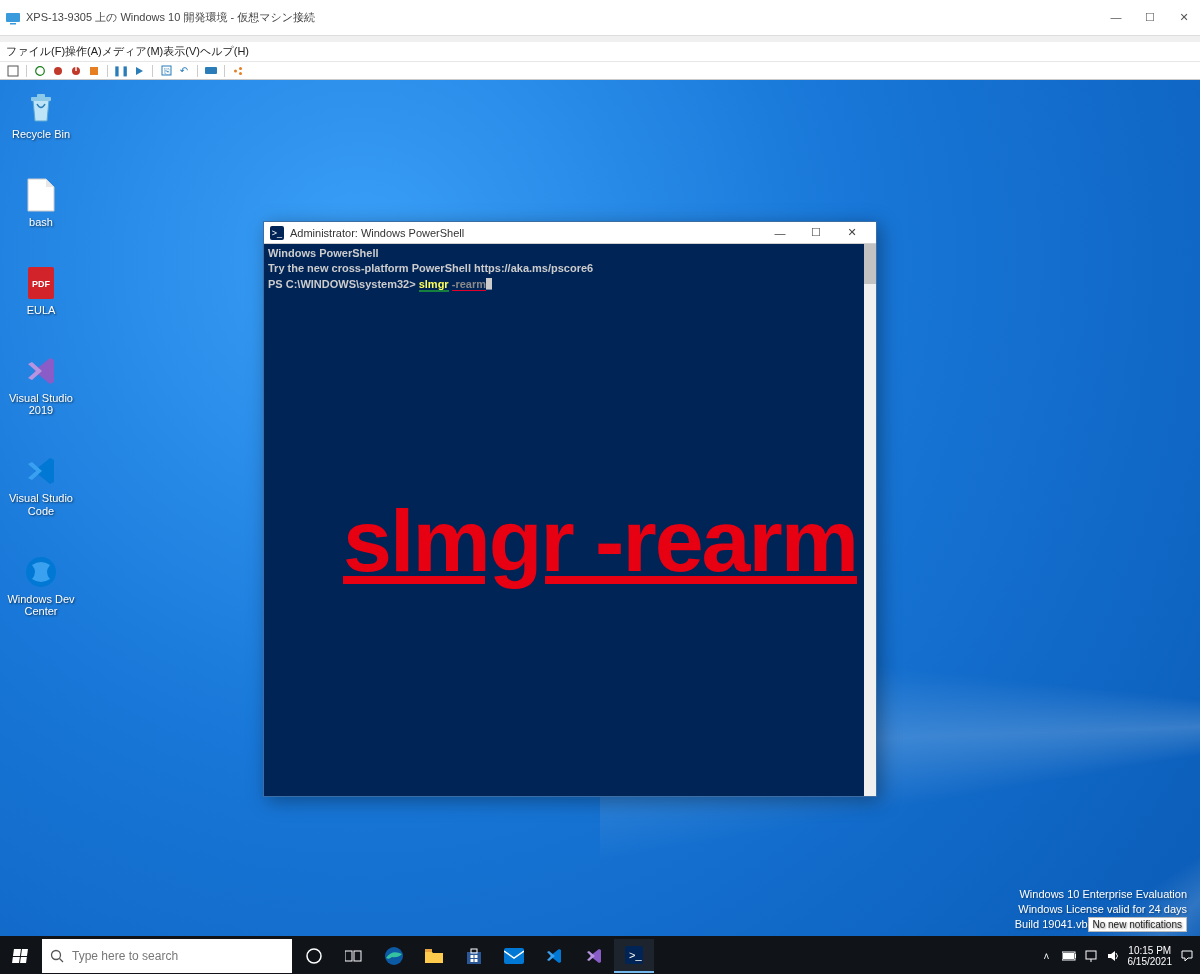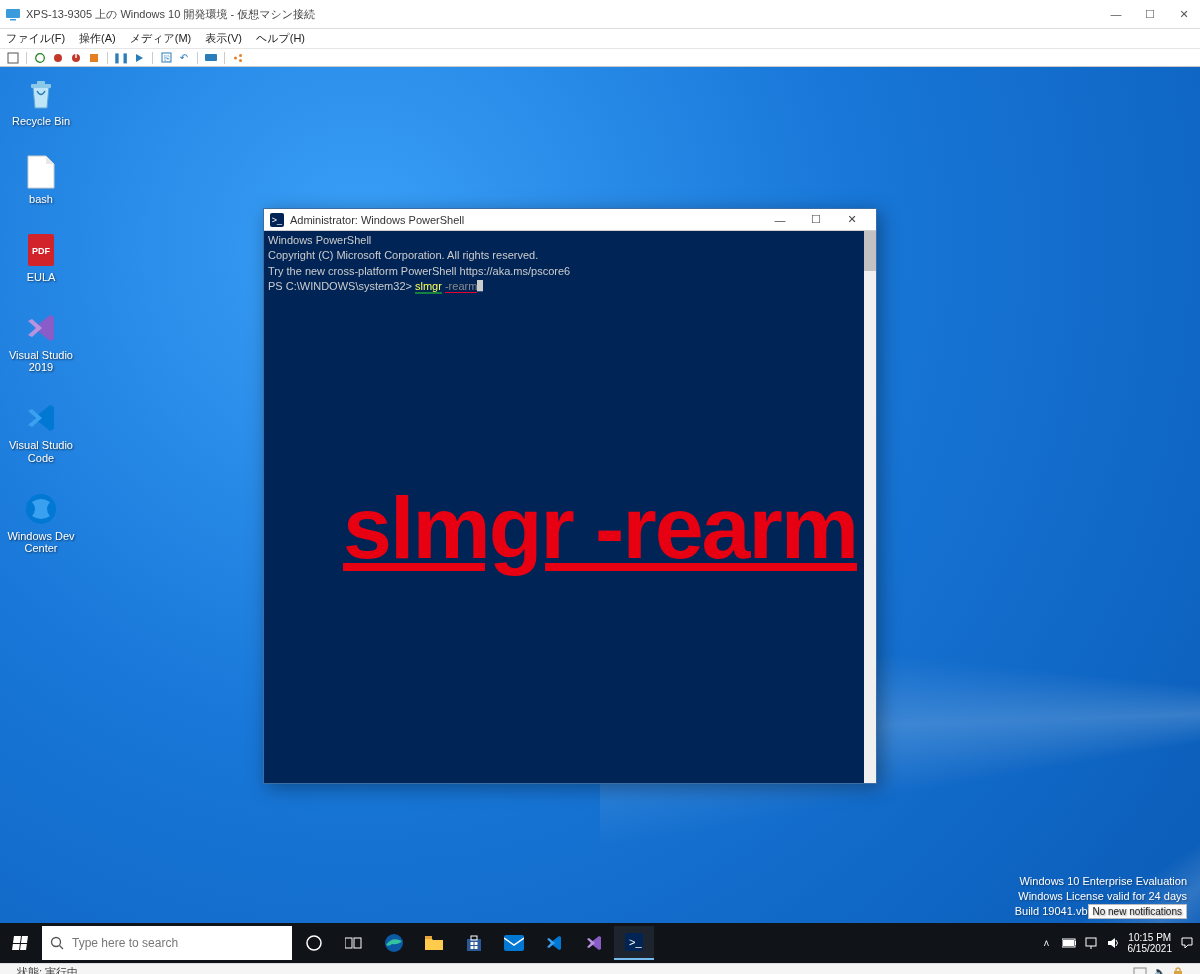--- a/index.html
+++ b/index.html
@@ -1,51 +1,51 @@
 <!DOCTYPE html>
 <html><head>
 <meta charset="utf-8">
 <style>
 * { margin: 0; padding: 0; box-sizing: border-box; font-family: "Segoe UI", "Meiryo", sans-serif; }
 html, body { width: 1200px; height: 974px; overflow: hidden; background: #f0f0f0; }
 
 
-.hv-titlebar { height: 29px; background: #fff; display: flex; align-items: center; padding: 0 6px; font-size: 11px; color: #444; border-bottom: 1px solid #ddd; }
+.hv-titlebar { height: 36px; background: #fff; display: flex; align-items: center; padding: 0 6px; font-size: 11px; color: #444; border-bottom: 1px solid #ddd; }
 .hv-titlebar .hv-icon { width: 14px; height: 14px; margin-right: 6px; display:flex; align-items:center; justify-content:center; }
 .hv-titlebar .win-controls { margin-left: auto; display:flex; gap: 14px; color:#555; }
 .hv-titlebar .win-controls span { width: 20px; text-align: center; cursor: default; }
 
-.hv-menubar { height: 20px; background: #fff; display:flex; align-items:center; padding: 0 6px; font-size: 11px; color:#222; gap: 14px; border-bottom: 1px solid #e6e6e6;}
+.hv-menubar { height: 20px; background: #fff; display:flex; align-items:center; padding: 0 6px; font-size: 11px; color:#222; border-bottom: 1px solid #e6e6e6; margin-top: 6px;}
 .hv-toolbar { height: 18px; background: #fff; display:flex; align-items:center; padding: 0 6px; gap: 4px; border-bottom: 1px solid #c9c9c9;}
 .hv-toolbar .tb { width: 14px; height: 14px; display:flex; align-items:center; justify-content:center; font-size:10px; }
 .tb-sep { width:1px; height:12px; background:#ccc; margin:0 2px; }
 
 
 .vm-desktop { position: relative; width: 1200px; height: calc(974px - 22px - 20px - 18px - 18px); background: radial-gradient(circle at 30% 20%, #3aa0f8 0%, #1877d8 45%, #0a5bb6 100%); overflow:hidden; }
 .light-beams { position:absolute; right:-200px; top:160px; width:800px; height:800px; opacity:0.25; pointer-events:none;
   background: conic-gradient(from 180deg at 100% 60%, rgba(255,255,255,0) 0deg, rgba(255,255,255,0.8) 8deg, rgba(255,255,255,0) 16deg,
   rgba(255,255,255,0) 40deg, rgba(255,255,255,0.6) 48deg, rgba(255,255,255,0) 56deg,
   rgba(255,255,255,0) 80deg, rgba(255,255,255,0.7) 88deg, rgba(255,255,255,0) 96deg);
 }
 
-.desktop-icons { position:absolute; top: 8px; left: 6px; width: 70px; display:flex; flex-direction:column; gap: 26px; }
+.desktop-icons { position:absolute; top: 8px; left: 6px; width: 70px; display:flex; flex-direction:column; gap: 36px; }
 .dicon { display:flex; flex-direction:column; align-items:center; width:70px; cursor:default; }
 .dicon .glyph { width: 38px; height: 38px; display:flex; align-items:center; justify-content:center; font-size:28px; }
 .dicon .label { color:#fff; font-size:11px; text-align:center; text-shadow: 1px 1px 2px rgba(0,0,0,0.6); margin-top:2px; line-height:1.1; }
 
 
 .ps-window { position:absolute; left: 263px; top: 141px; width: 614px; height: 576px; background:#fff; border:1px solid #3a6ea5; box-shadow: 4px 4px 18px rgba(0,0,0,0.35); display:flex; flex-direction:column; }
 .ps-window .ps-titlebar { height:22px; background:#fff; display:flex; align-items:center; padding:0 6px; font-size:11px; color:#333; border-bottom:1px solid #d0d0d0; }
 .ps-window .ps-icon { width:14px; height:14px; background:#012456; border-radius:2px; margin-right:6px; display:flex; align-items:center; justify-content:center; color:#fff; font-size:9px; }
 .ps-window .ps-controls { margin-left:auto; display:flex; gap:0; }
 .ps-window .ps-controls .ctrl { width:36px; height:22px; display:flex; align-items:center; justify-content:center; font-size:11px; color:#444; }
 .ps-body { flex:1; background:#012456; color:#ccc; font-family: Consolas, monospace; font-size:11px; line-height:1.4; padding: 2px 4px; position:relative; }
 .ps-scroll { position:absolute; right:0; top:0; width:12px; height:100%; background:#f0f0f0; }
 .ps-thumb { width:12px; height:40px; background:#c2c2c2; }
-.ps-line { white-space: pre; }
+.ps-line { white-space: pre; font-weight: bold; }
 .ps-cmd1 { color:#ffff55; border-bottom:2px solid #15803d; }
 .ps-cmd2 { color:#8a8a8a; border-bottom:1px solid #e4002b; }
 
 
 .overlay-big { position:absolute; left:50%; top:410px; transform:translateX(-50%); font-family: "Arial Black", Arial, sans-serif; font-weight: 600; font-size: 88px; color:#e60012; letter-spacing: -2px; white-space:nowrap; pointer-events:none;text-decoration:underline; }
 
 
 .watermark { position:absolute; right: 13px; bottom: 44px; text-align:right; color:#fff; font-size:11px; line-height:1.35; text-shadow: 1px 1px 2px rgba(0,0,0,0.4); }
 .no-notif { display:inline-block; background:#fff; color:#222; padding:0 4px; font-size:10px; border:1px solid #bbb; }
 
@@ -225,21 +225,20 @@
       <span class="ps-icon">&gt;_</span>
       <span>Administrator: Windows PowerShell</span>
       <div class="ps-controls">
         <span class="ctrl">—</span>
         <span class="ctrl">☐</span>
         <span class="ctrl">✕</span>
       </div>
     </div>
     <div class="ps-body">
       <div class="ps-line">Windows PowerShell</div>
-      <div class="ps-line">Copyright (C) Microsoft Corporation. All rights reserved.</div>
       <div class="ps-line"></div>
       <div class="ps-line">Try the new cross-platform PowerShell https://aka.ms/pscore6</div>
       <div class="ps-line"></div>
       <div class="ps-line"><span>PS C:\WINDOWS\system32&gt; </span><span class="ps-cmd1">slmgr</span><span> </span><span class="ps-cmd2">-rearm</span><span style="background:#ccc;color:#012456">_</span></div>
       <div class="ps-scroll">
           <div class="ps-thumb"></div>
         </div>
     </div>
   </div>
 

